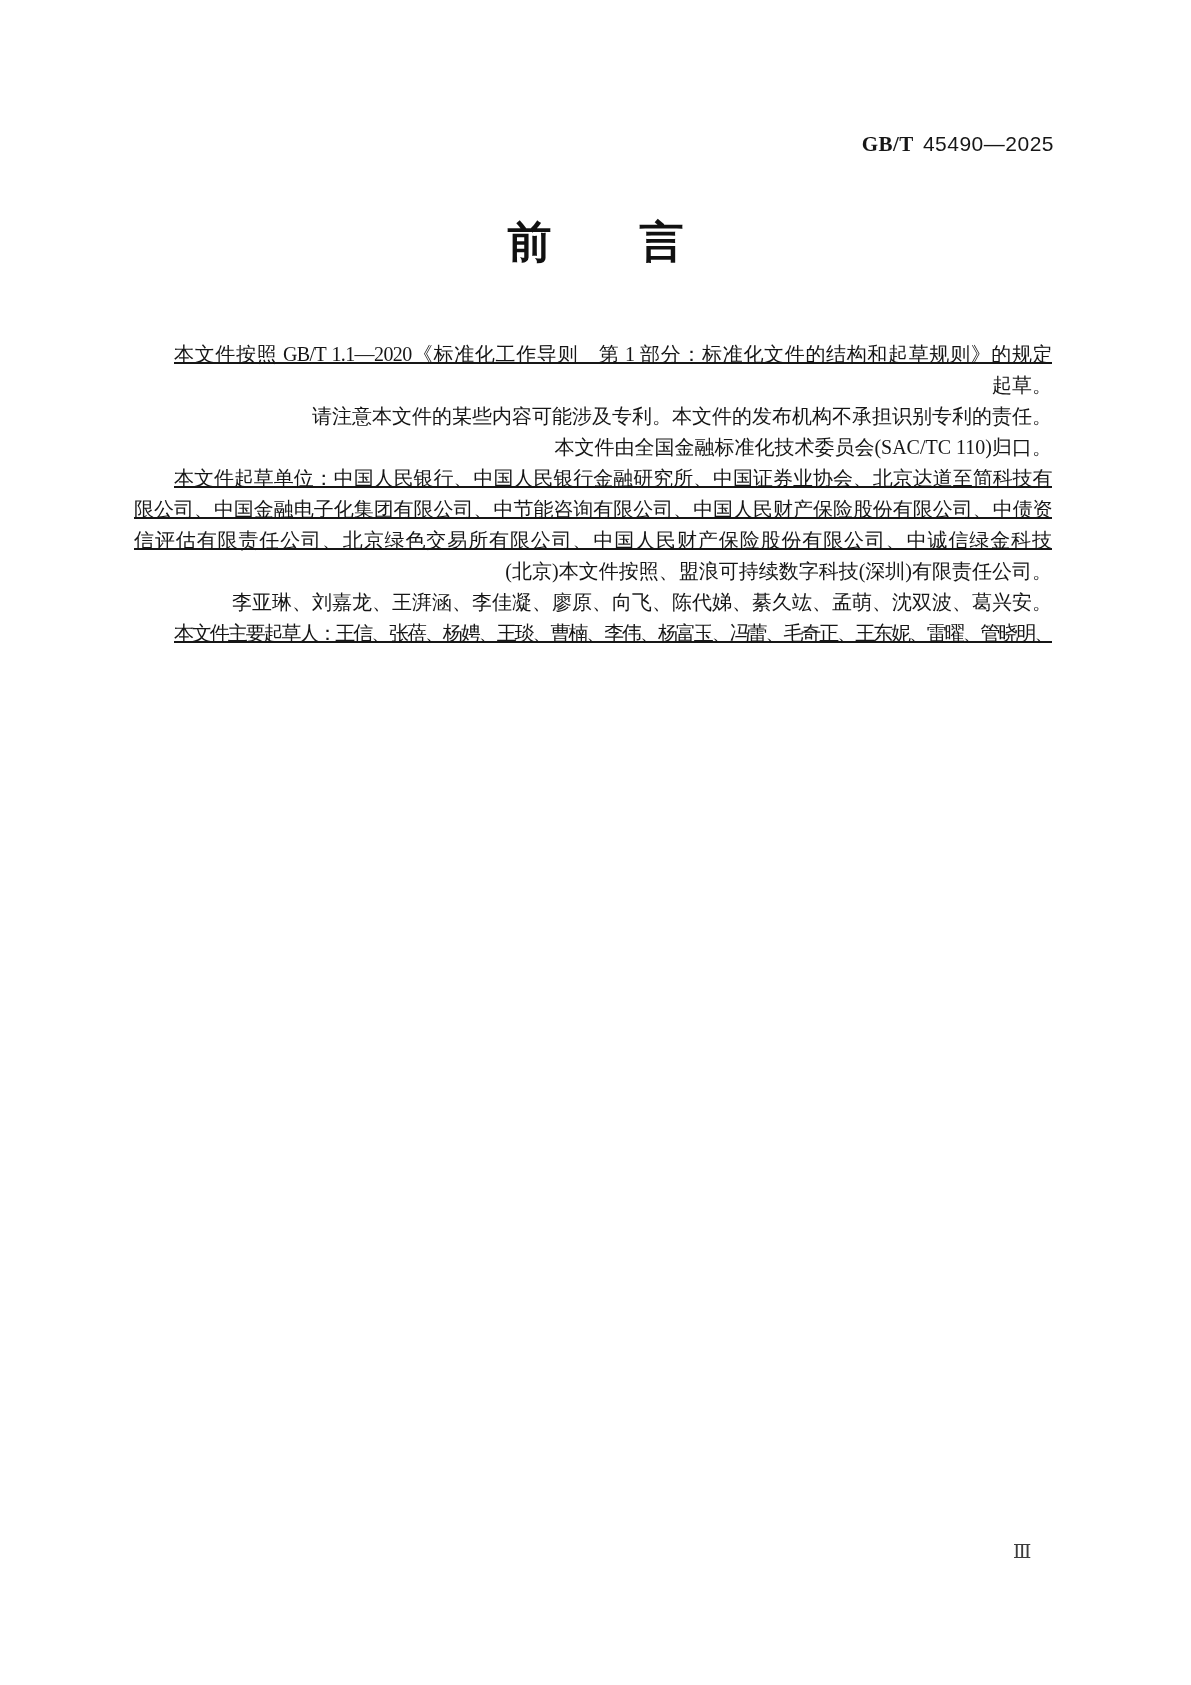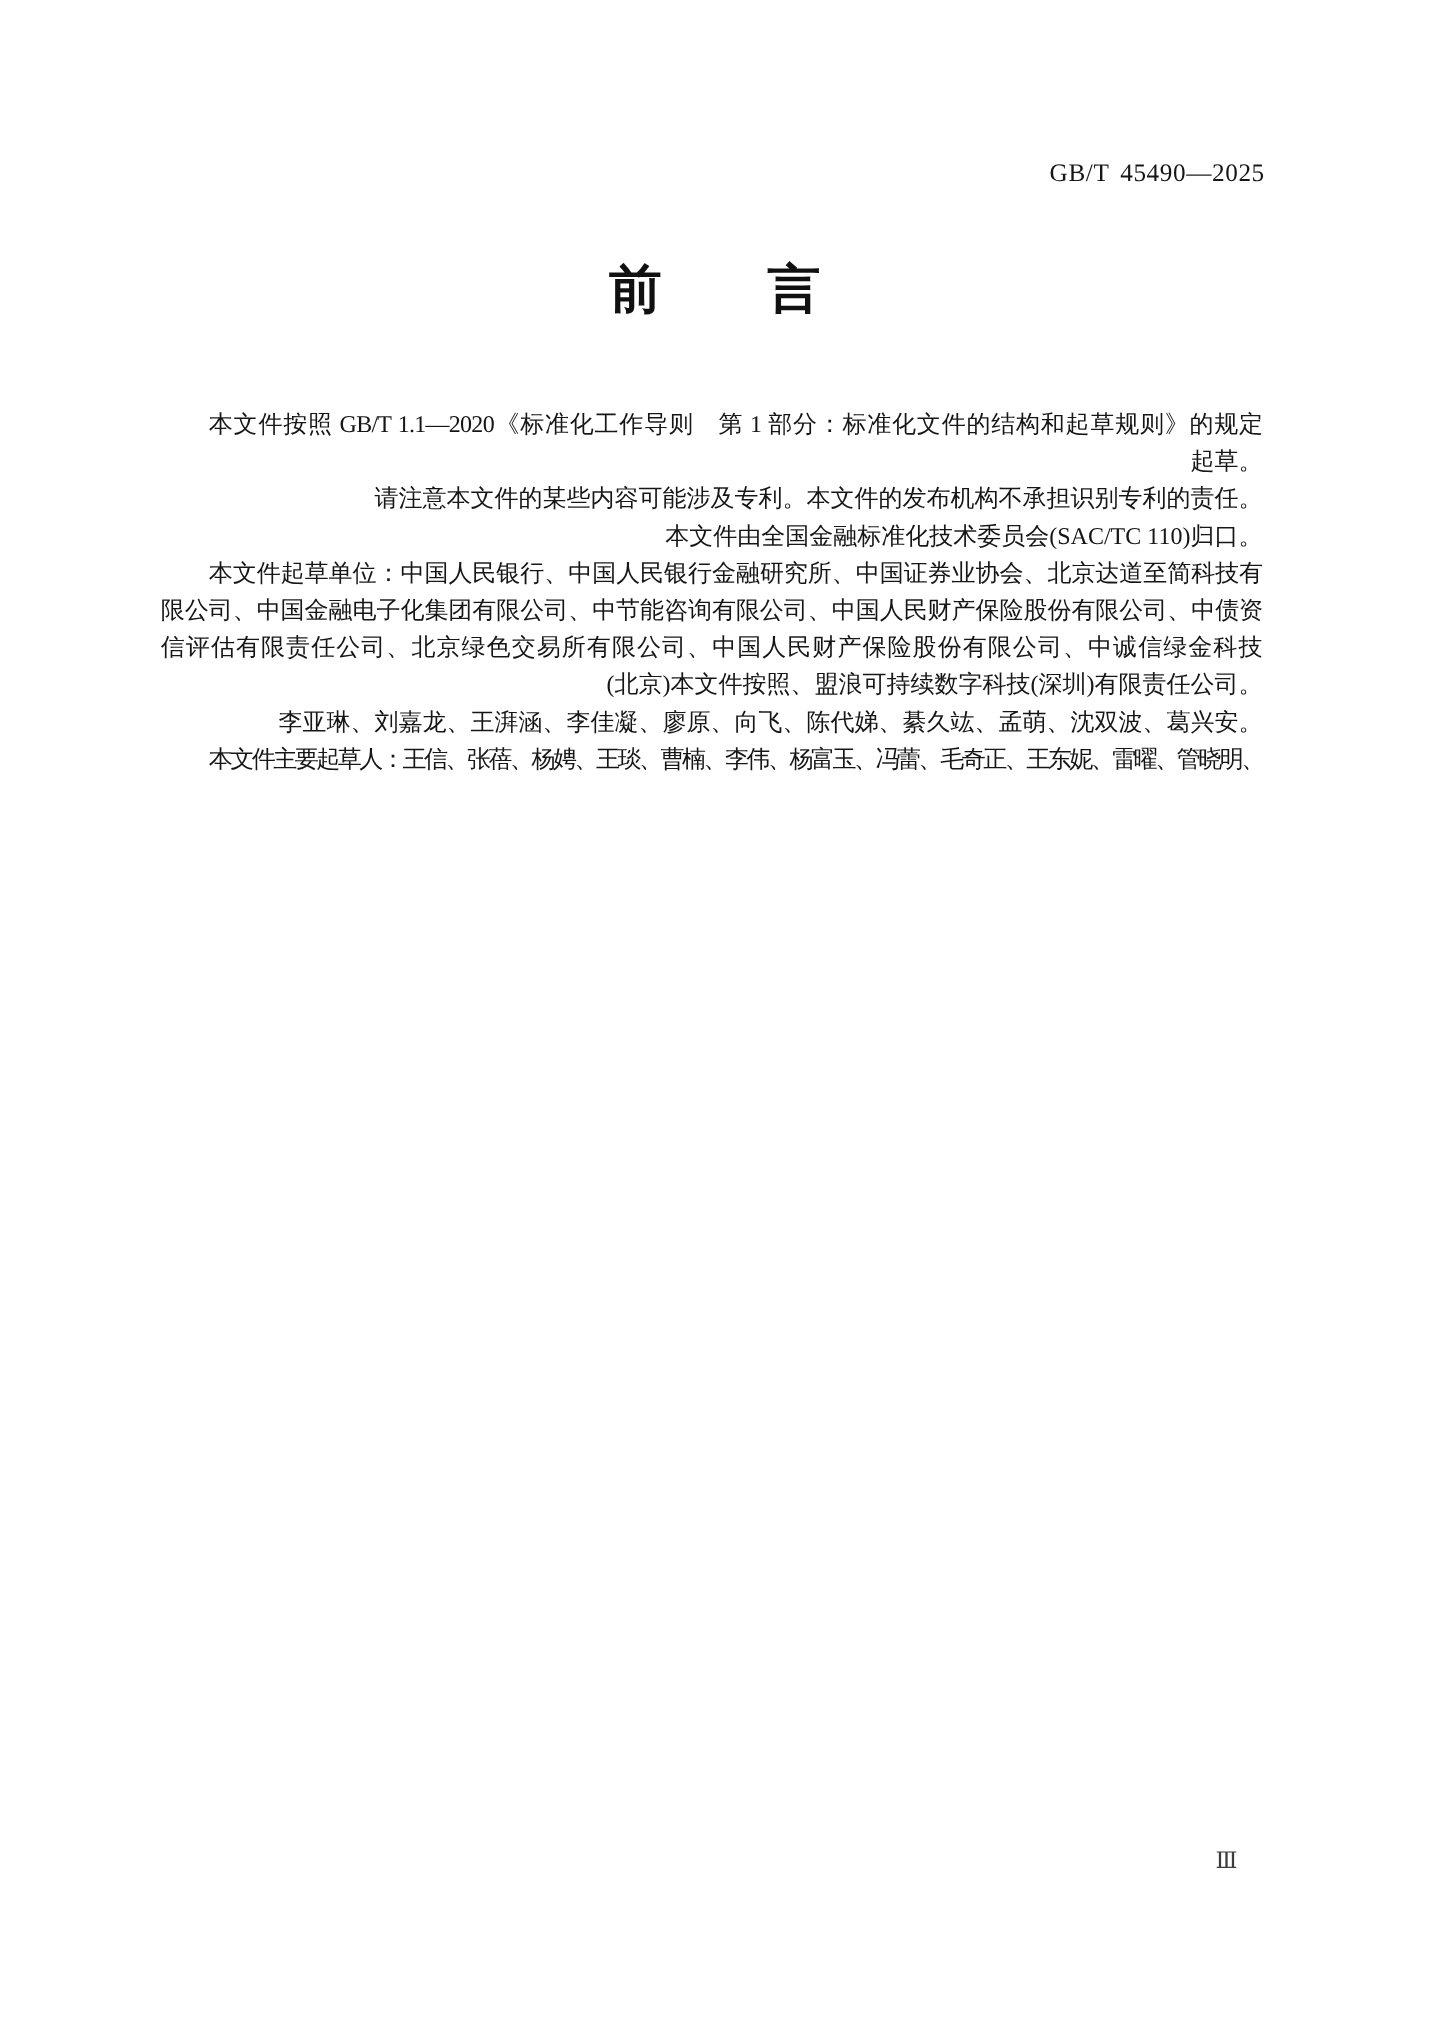--- a/index.html
+++ b/index.html
@@ -19,25 +19,25 @@
   .doc-header {
     position: absolute;
     top: 131px;
     right: 137px;
     white-space: nowrap;
     font-size: 21px;
     line-height: 26px;
   }
   .doc-header .code-prefix {
     font-family: "Liberation Serif", "DejaVu Serif", serif;
-    font-weight: normal;
+    font-weight: bold;
     letter-spacing: 0.5px;
   }
   .doc-header .code-number {
-    font-family: Liberation Serif, serif;
+    font-family: Liberation Sans, sans-serif;
     font-weight: 500;
     margin-left: 9px;
     letter-spacing: 0.5px;
   }
   .doc-title {
     position: absolute;
     top: 220px;
     left: 0;
     width: 100%;
     text-align: center;
@@ -57,20 +57,21 @@
     text-align: left;
   }
   .body-text .line {
     min-height: 31px;
     text-align: right;
   }
   .indent { text-indent: 2em; }
   .jb {
     text-align: justify;
     text-align-last: justify;
+    text-decoration: underline;
   }
   .t1 { letter-spacing: -0.6px; }
   .t2 { letter-spacing: -2.4px; }
   .page-number {
     position: absolute;
     left: 1013px;
     top: 1540px;
     font-size: 19px;
     line-height: 24px;
     color: #3c3c3c;

